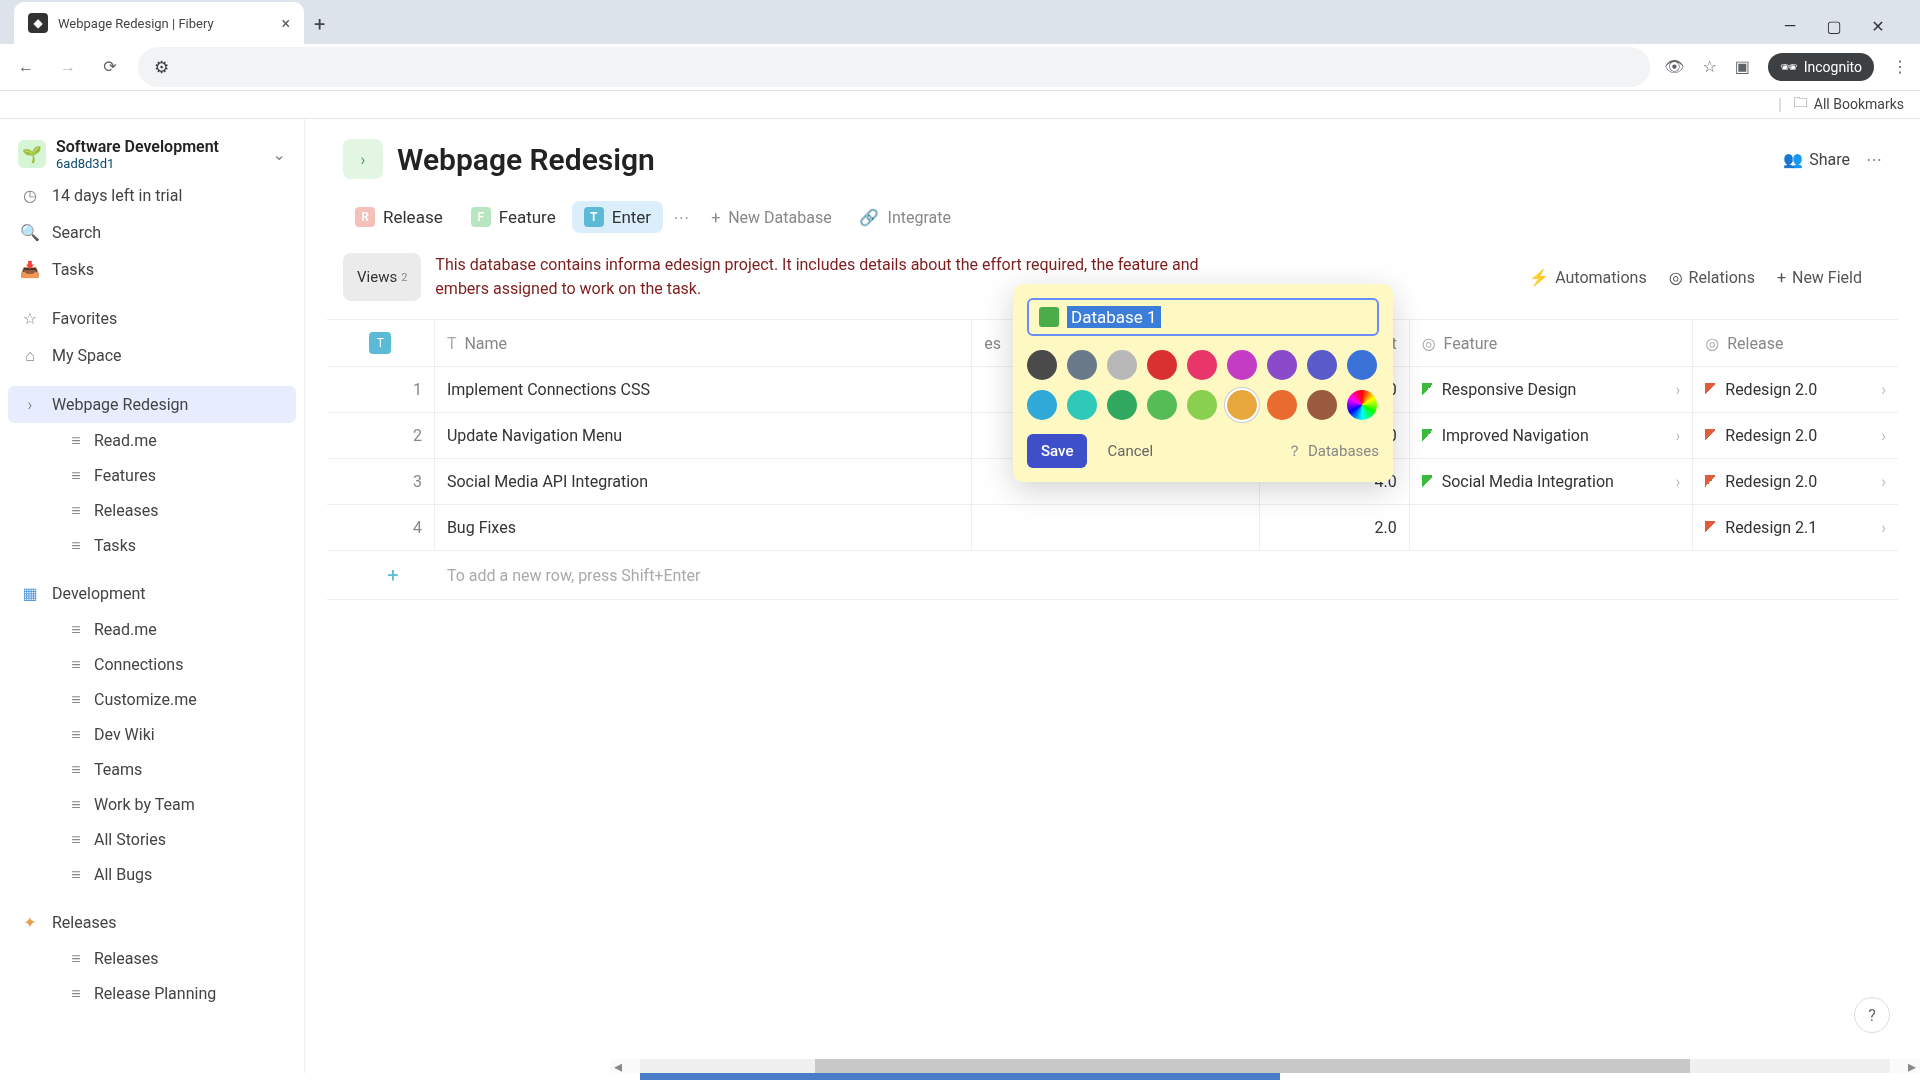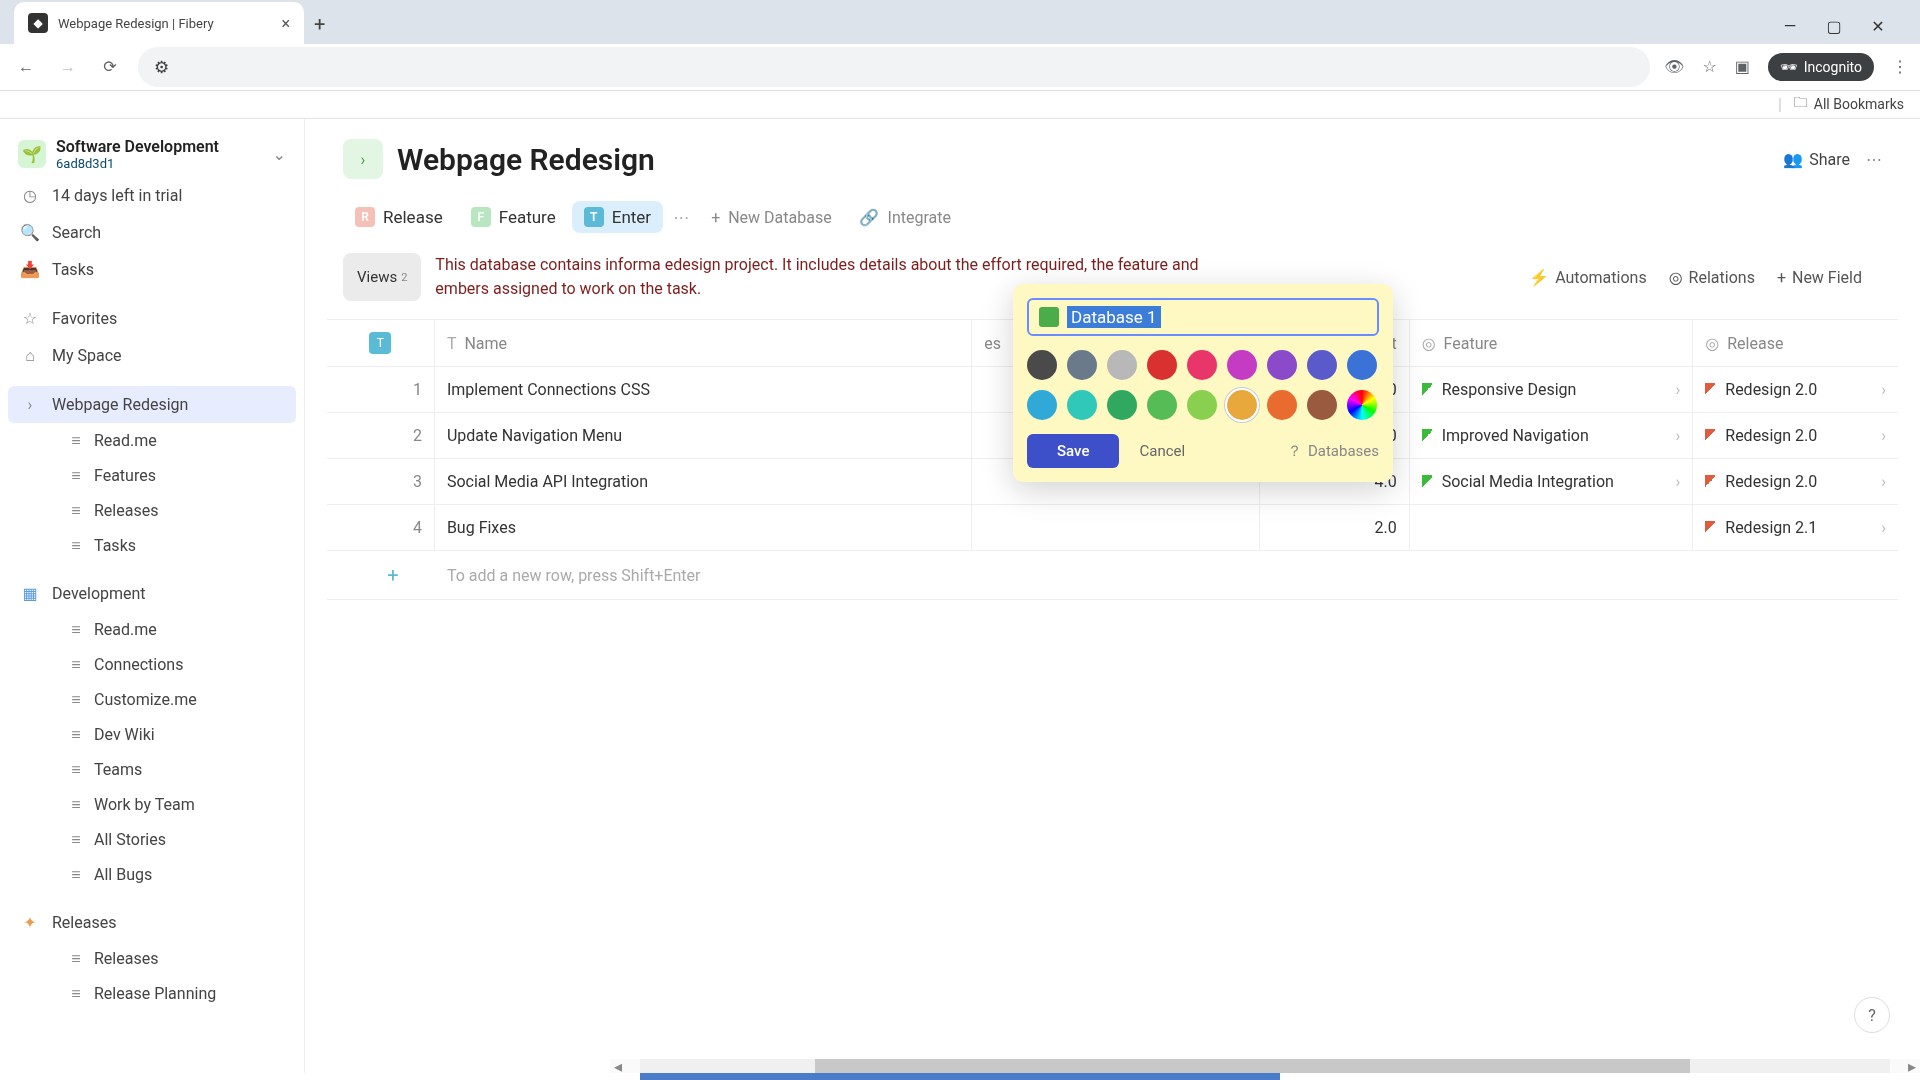--- a/index.html
+++ b/index.html
@@ -84,21 +84,21 @@
 
 .popover { position: absolute; left: 692px; top: 165px; width: 380px; background: #fef9c3; border-radius: 10px; box-shadow: 0 8px 32px rgba(0,0,0,0.18); padding: 14px; z-index: 100; margin-left: 16px; }
 .pop-input-row { display: flex; gap: 8px; align-items: center; border: 2px solid #6a8cff; border-radius: 6px; padding: 6px 10px; margin-bottom: 14px; }
 .pop-db-icon { width: 20px; height: 20px; background: #4aad4a; border-radius: 3px; }
 .pop-input-val { background: #3b7dd8; color: #fff; padding: 1px 4px; font-size: 17px; }
 .color-grid { display: flex; flex-wrap: wrap; gap: 10px; margin-bottom: 14px; }
 .color-dot { width: 30px; height: 30px; border-radius: 50%; cursor: pointer; position: relative; }
 .color-dot.selected { outline: 2px solid #fff; box-shadow: 0 0 0 3px #ccc; }
 .color-dot.picker { background: conic-gradient(red, yellow, lime, cyan, blue, magenta, red); }
 .pop-footer { display: flex; align-items: center; gap: 10px; }
-.btn-save { background: #3d4fc9; color: #fff; border: none; padding: 8px 30px; border-radius: 6px; font-size: 15px; font-weight: 500; }
+.btn-save { background: #3d4fc9; color: #fff; border: none; padding: 8px 14px; border-radius: 6px; font-size: 15px; font-weight: 500; }
 .btn-cancel { background: transparent; border: none; color: #666; font-size: 15px; padding: 8px 10px; }
 .pop-databases { margin-left: auto; color: #888; font-size: 15px; display: flex; gap: 6px; align-items: center; }
 
 .help-fab { position: absolute; right: 30px; bottom: 40px; width: 36px; height: 36px; border-radius: 50%; border: 1px solid #ddd; display: flex; align-items: center; justify-content: center; color: #666; background: #fff; }
 
 .bottom-scroll { position: absolute; bottom: 0; left: 305px; right: 0; height: 14px; background: #fafafa; display: flex; align-items: center; }
 .scroll-track { flex: 1; height: 14px; background: #f0f0f0; position: relative; margin: 0 14px; }
 .scroll-thumb { position: absolute; left: 14%; width: 70%; height: 100%; background: #c8c8c8; }
 
 .taskbar-hint { position: absolute; bottom: 0; left: 50%; transform: translateX(-50%); width: 640px; height: 7px; background: #4a7dc9; }

